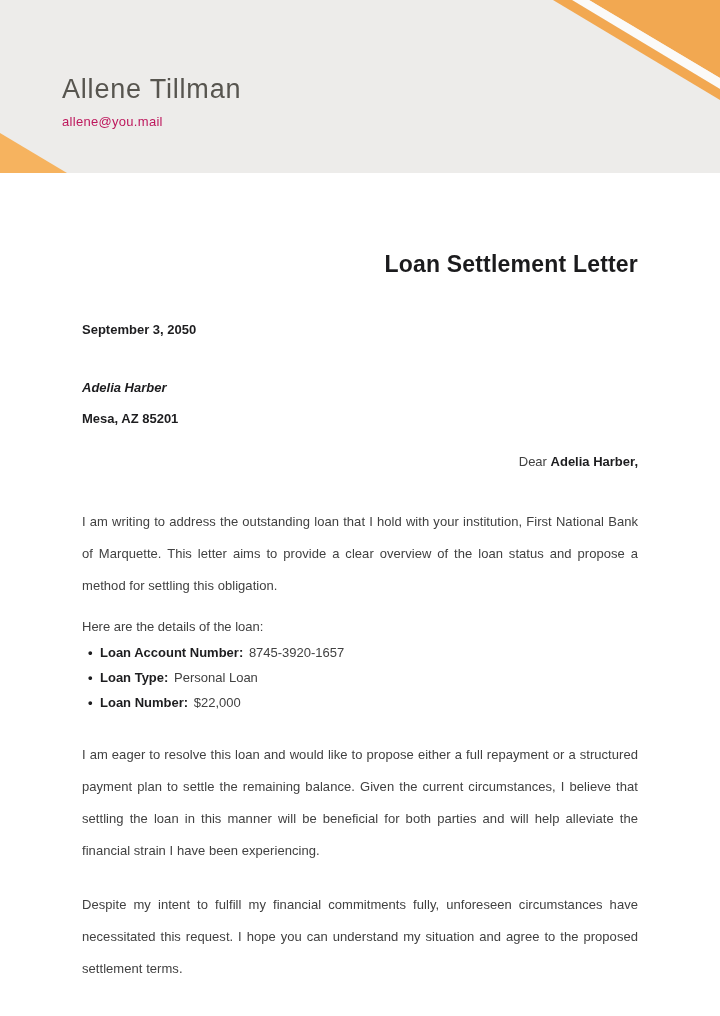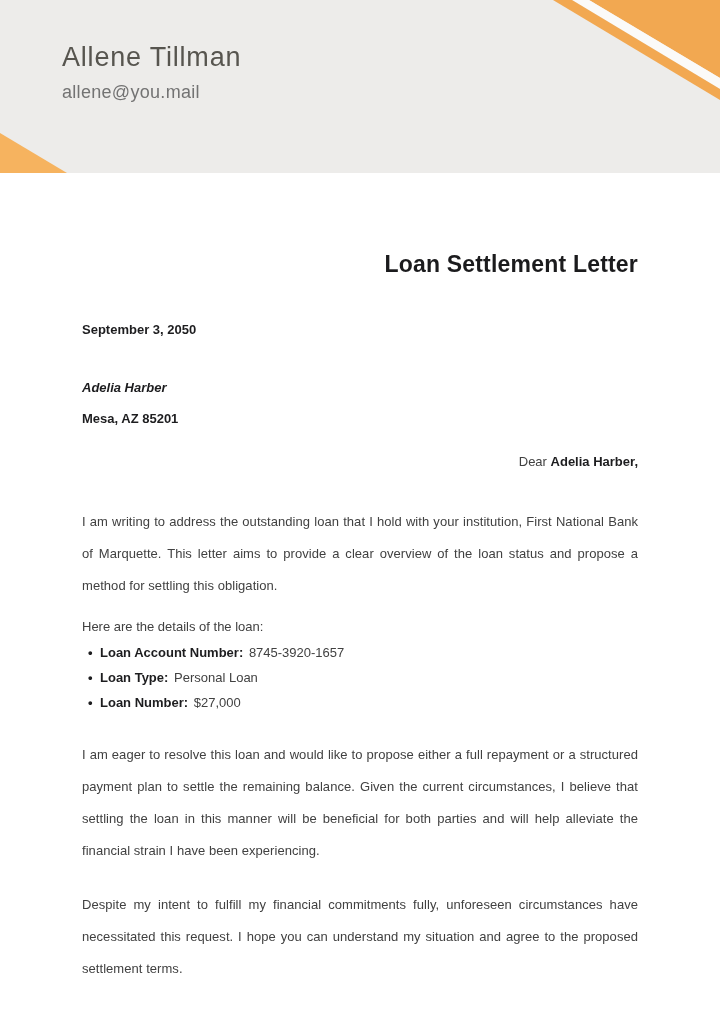--- a/index.html
+++ b/index.html
@@ -25,33 +25,33 @@
   .banner svg.decor {
     position: absolute;
     inset: 0;
     width: 100%;
     height: 100%;
     display: block;
   }
   .identity {
     position: absolute;
     left: 62px;
-    top: 40px;
+    top: 72px;
   }
   .identity .name {
     font-size: 27px;
     font-weight: 400;
     color: #57554F;
     letter-spacing: 0.8px;
     line-height: 34px;
   }
   .identity .email {
     margin-top: 8px;
-    font-size: 18px;
-    color: #737373;
+    font-size: 13px;
+    color: #be185d;
     letter-spacing: 0.3px;
   }
 
   
   .sheet {
     padding: 0 82px;
   }
   .title {
     margin-top: 76px;
     text-align: right;
@@ -143,21 +143,21 @@
     <div class="bullet-item">
       <span class="bullet-dot">•</span>
       <span class="bullet-text"><span class="b">Loan Account Number:</span> <span>8745-3920-1657</span></span>
     </div>
     <div class="bullet-item">
       <span class="bullet-dot">•</span>
       <span class="bullet-text"><span class="b">Loan Type:</span> <span>Personal Loan</span></span>
     </div>
     <div class="bullet-item">
       <span class="bullet-dot">•</span>
-      <span class="bullet-text"><span class="b">Loan Number:</span> <span>$27,000</span></span>
+      <span class="bullet-text"><span class="b">Loan Number:</span> <span>$22,000</span></span>
     </div>
   </div>
 
   <p class="para para-2">I am eager to resolve this loan and would like to propose either a full repayment or a structured payment plan to settle the remaining balance. Given the current circumstances, I believe that settling the loan in this manner will be beneficial for both parties and will help alleviate the financial strain I have been experiencing.</p>
 
   <p class="para para-3">Despite my intent to fulfill my financial commitments fully, unforeseen circumstances have necessitated this request. I hope you can understand my situation and agree to the proposed settlement terms.</p>
 
 </main>
 
 </body></html>

